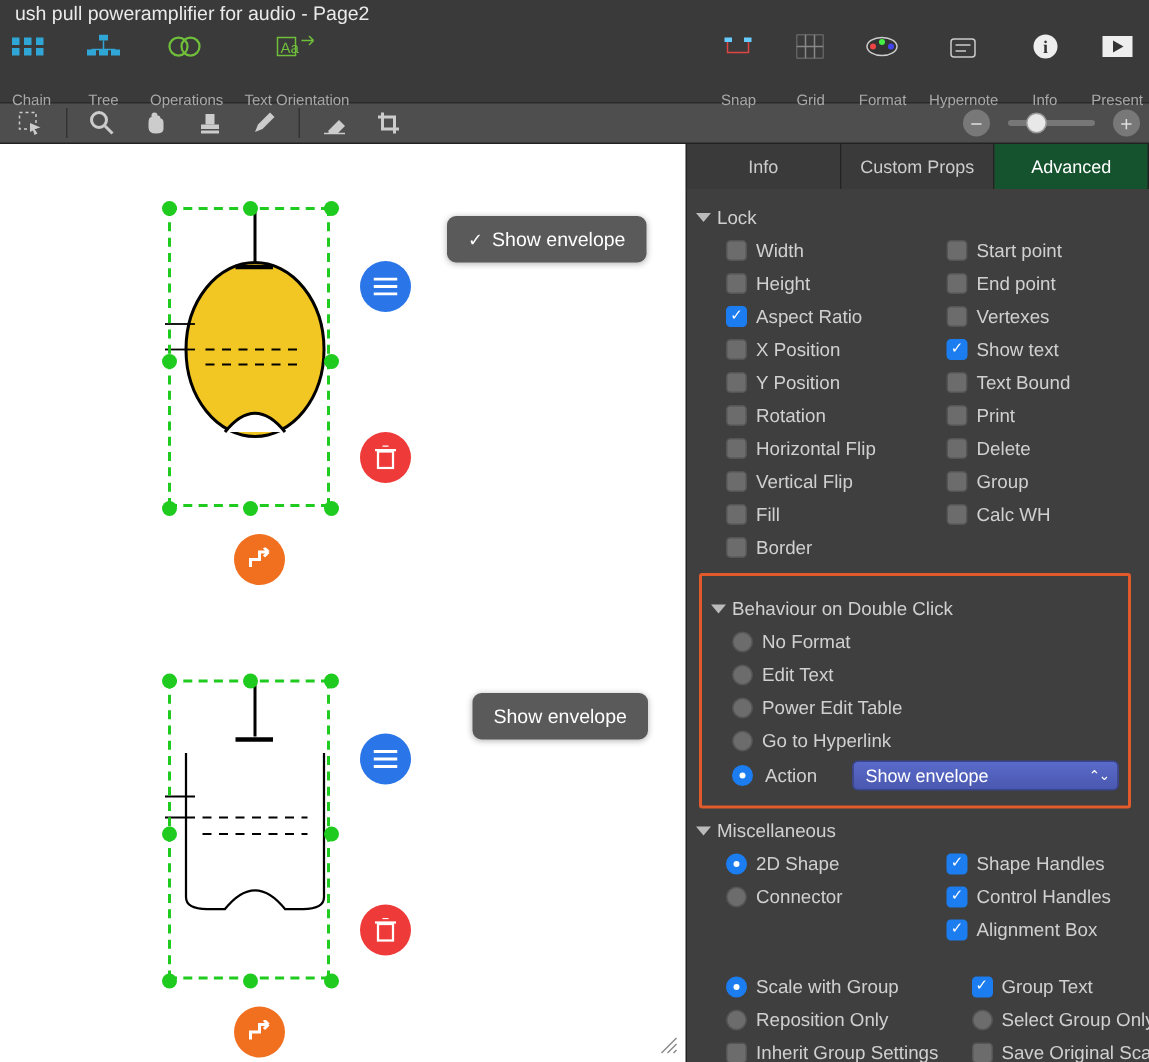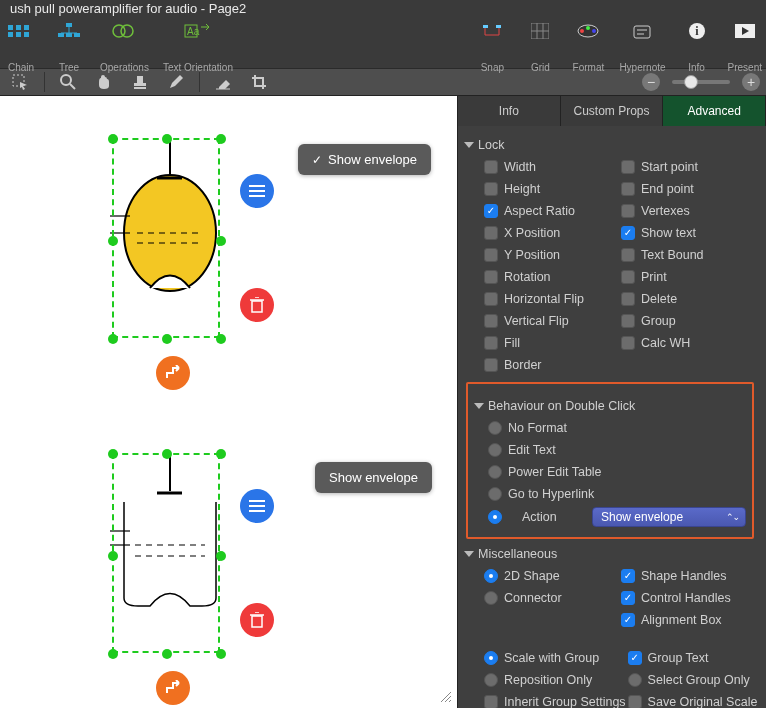--- a/index.html
+++ b/index.html
@@ -179,21 +179,21 @@
     font-size:12.5px;
     margin: 4px 0 6px 0;
   }
   .section-head .tri {
     width:0;height:0;border-left:5px solid transparent;border-right:5px solid transparent;
     border-top:6px solid #bbb;
   }
   .grid2 {
     display:grid;
     grid-template-columns: 1fr 1fr;
-    gap: 4px 2px;
+    gap: 4px 22px;
     margin: 0 0 8px 20px;
     text-align: right;
   }
   .row {
     display:flex;align-items:center;gap:6px;
     height:18px;
   }
   .cb, .rb {
     width:14px;height:14px;border-radius:3px;
     background:#6c6c6c;border:1px solid #555;
@@ -211,21 +211,21 @@
   }
   .opt-label { color:#d0d0d0; white-space:nowrap; }
   .highlight-box {
     margin: 6px 2px 8px 2px;
     border: 2px solid var(--highlight-border);
     border-radius:2px;
     padding: 4px 6px 10px 6px;
   }
   .stack { display:flex;flex-direction:column;gap:4px;margin-left:14px; }
   .action-row {
-    display:flex;align-items:center;gap:20px;
+    display:flex;align-items:center;gap:8px;
   }
   .select {
     flex:1;
     background:#5360b8;
     background: linear-gradient(#5a6ac9,#4a58b0);
     border:1px solid #3a4590;
     border-radius:4px;
     height:20px;
     display:flex;align-items:center;justify-content:space-between;
     padding:0 6px 0 8px;

